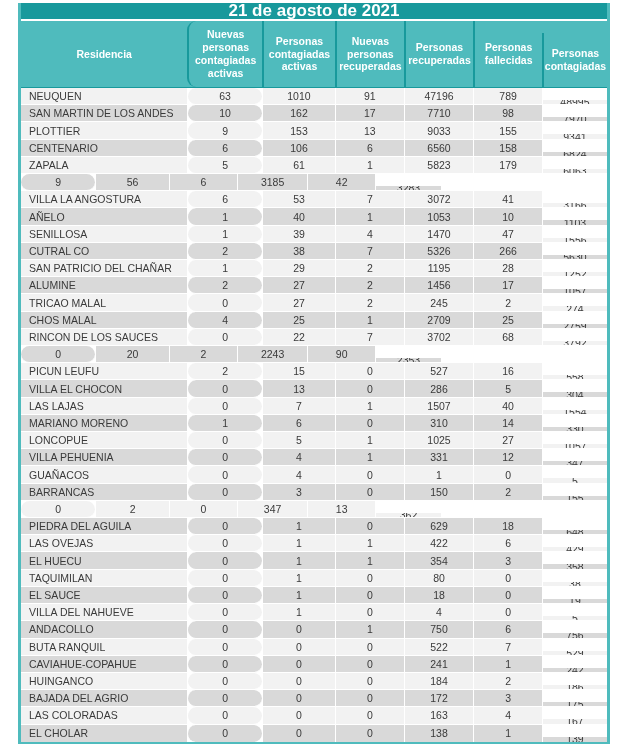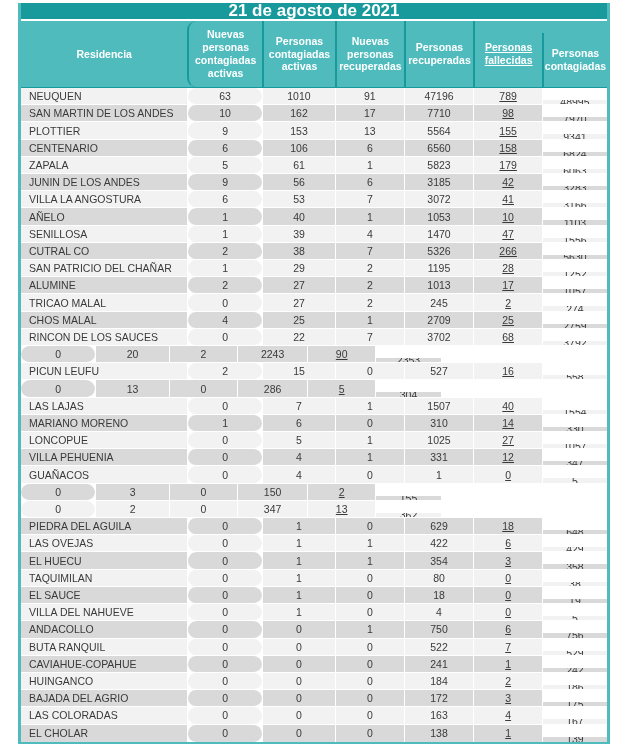--- a/index.html
+++ b/index.html
@@ -77,21 +77,21 @@
   .cell.residencia {
     justify-content: flex-start;
     padding-left: 8px;
   }
   
   .c0 { width: 28.4%; flex: none; }
   .c1 { width: 12.7%; flex: none; border-radius: 9px; }
   .c2 { width: 12.5%; flex: none; }
   .c3 { width: 11.7%; flex: none; }
   .c4 { width: 11.9%; flex: none; }
-  .c5 { width: 11.7%; flex: none; text-decoration: underline; }
+  .c5 { width: 11.7%; flex: none; }
   .c6 { width: 11.1%; flex: none; margin-top: 12px; }
 </style>
 </head>
 <body>
 
 <div class="page">
   <div class="covid-table">
     <div class="title-bar">
       <span>21 de agosto de 2021</span>
     </div>
@@ -121,21 +121,21 @@
           <div class="cell c3">17</div>
           <div class="cell c4">7710</div>
           <div class="cell c5">98</div>
           <div class="cell c6">7970</div>
         </div>
         <div class="table-row">
           <div class="cell c0 residencia">PLOTTIER</div>
           <div class="cell c1">9</div>
           <div class="cell c2">153</div>
           <div class="cell c3">13</div>
-          <div class="cell c4">5564</div>
+          <div class="cell c4">9033</div>
           <div class="cell c5">155</div>
           <div class="cell c6">9341</div>
         </div>
         <div class="table-row">
           <div class="cell c0 residencia">CENTENARIO</div>
           <div class="cell c1">6</div>
           <div class="cell c2">106</div>
           <div class="cell c3">6</div>
           <div class="cell c4">6560</div>
           <div class="cell c5">158</div>
@@ -144,21 +144,20 @@
         <div class="table-row">
           <div class="cell c0 residencia">ZAPALA</div>
           <div class="cell c1">5</div>
           <div class="cell c2">61</div>
           <div class="cell c3">1</div>
           <div class="cell c4">5823</div>
           <div class="cell c5">179</div>
           <div class="cell c6">6063</div>
         </div>
         <div class="table-row">
-          <div class="cell c0 residencia">JUNIN DE LOS ANDES</div>
           <div class="cell c1">9</div>
           <div class="cell c2">56</div>
           <div class="cell c3">6</div>
           <div class="cell c4">3185</div>
           <div class="cell c5">42</div>
           <div class="cell c6">3283</div>
         </div>
         <div class="table-row">
           <div class="cell c0 residencia">VILLA LA ANGOSTURA</div>
           <div class="cell c1">6</div>
@@ -202,21 +201,21 @@
           <div class="cell c3">2</div>
           <div class="cell c4">1195</div>
           <div class="cell c5">28</div>
           <div class="cell c6">1252</div>
         </div>
         <div class="table-row">
           <div class="cell c0 residencia">ALUMINE</div>
           <div class="cell c1">2</div>
           <div class="cell c2">27</div>
           <div class="cell c3">2</div>
-          <div class="cell c4">1013</div>
+          <div class="cell c4">1456</div>
           <div class="cell c5">17</div>
           <div class="cell c6">1057</div>
         </div>
         <div class="table-row">
           <div class="cell c0 residencia">TRICAO MALAL</div>
           <div class="cell c1">0</div>
           <div class="cell c2">27</div>
           <div class="cell c3">2</div>
           <div class="cell c4">245</div>
           <div class="cell c5">2</div>
@@ -251,20 +250,21 @@
         <div class="table-row">
           <div class="cell c0 residencia">PICUN LEUFU</div>
           <div class="cell c1">2</div>
           <div class="cell c2">15</div>
           <div class="cell c3">0</div>
           <div class="cell c4">527</div>
           <div class="cell c5">16</div>
           <div class="cell c6">558</div>
         </div>
         <div class="table-row">
+          <div class="cell c0 residencia">VILLA EL CHOCON</div>
           <div class="cell c1">0</div>
           <div class="cell c2">13</div>
           <div class="cell c3">0</div>
           <div class="cell c4">286</div>
           <div class="cell c5">5</div>
           <div class="cell c6">304</div>
         </div>
         <div class="table-row">
           <div class="cell c0 residencia">LAS LAJAS</div>
           <div class="cell c1">0</div>
@@ -304,20 +304,21 @@
         <div class="table-row">
           <div class="cell c0 residencia">GUAÑACOS</div>
           <div class="cell c1">0</div>
           <div class="cell c2">4</div>
           <div class="cell c3">0</div>
           <div class="cell c4">1</div>
           <div class="cell c5">0</div>
           <div class="cell c6">5</div>
         </div>
         <div class="table-row">
+          <div class="cell c0 residencia">BARRANCAS</div>
           <div class="cell c1">0</div>
           <div class="cell c2">3</div>
           <div class="cell c3">0</div>
           <div class="cell c4">150</div>
           <div class="cell c5">2</div>
           <div class="cell c6">155</div>
         </div>
         <div class="table-row">
           <div class="cell c1">0</div>
           <div class="cell c2">2</div>

